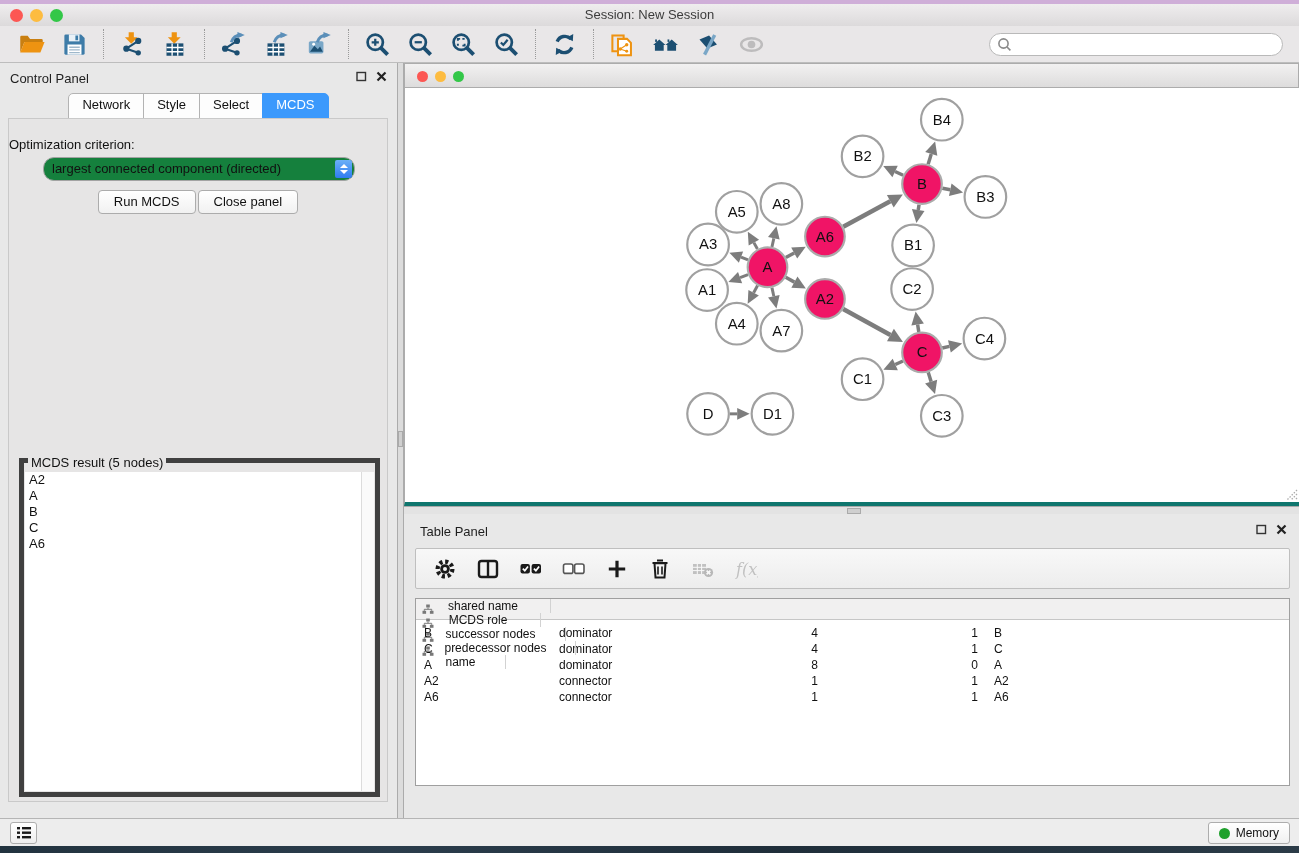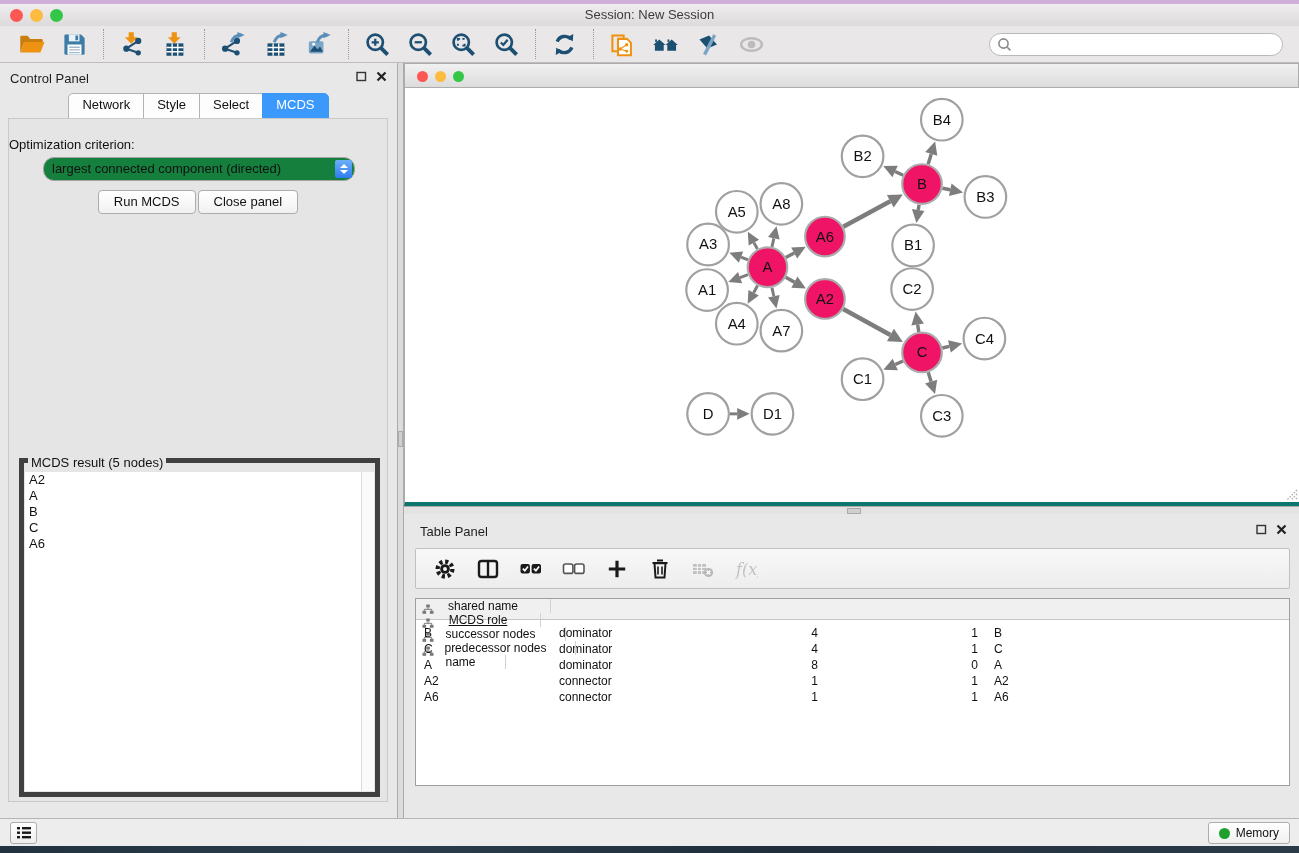--- a/index.html
+++ b/index.html
@@ -533,21 +533,21 @@
             <svg width="12" height="10" viewBox="0 0 12 10">
               <g fill="#787878">
                 <rect x="4.2" y="0.5" width="3.6" height="3"></rect>
                 <rect x="0.5" y="6.8" width="3.6" height="3"></rect>
                 <rect x="7.9" y="6.8" width="3.6" height="3"></rect>
                 <path d="M6 3.5v1.8M2.3 6.8V5.3h7.4v1.5" fill="none" stroke="#787878" stroke-width="1"></path>
               </g>
             </svg>
             <span>shared name</span>
           </div>
-          <div class="th" style="width: 125px; text-decoration: underline;">
+          <div class="th" style="width: 125px;">
             <svg width="12" height="10" viewBox="0 0 12 10">
               <g fill="#787878">
                 <rect x="4.2" y="0.5" width="3.6" height="3"></rect>
                 <rect x="0.5" y="6.8" width="3.6" height="3"></rect>
                 <rect x="7.9" y="6.8" width="3.6" height="3"></rect>
                 <path d="M6 3.5v1.8M2.3 6.8V5.3h7.4v1.5" fill="none" stroke="#787878" stroke-width="1"></path>
               </g>
             </svg>
             <span>MCDS role</span>
           </div>

